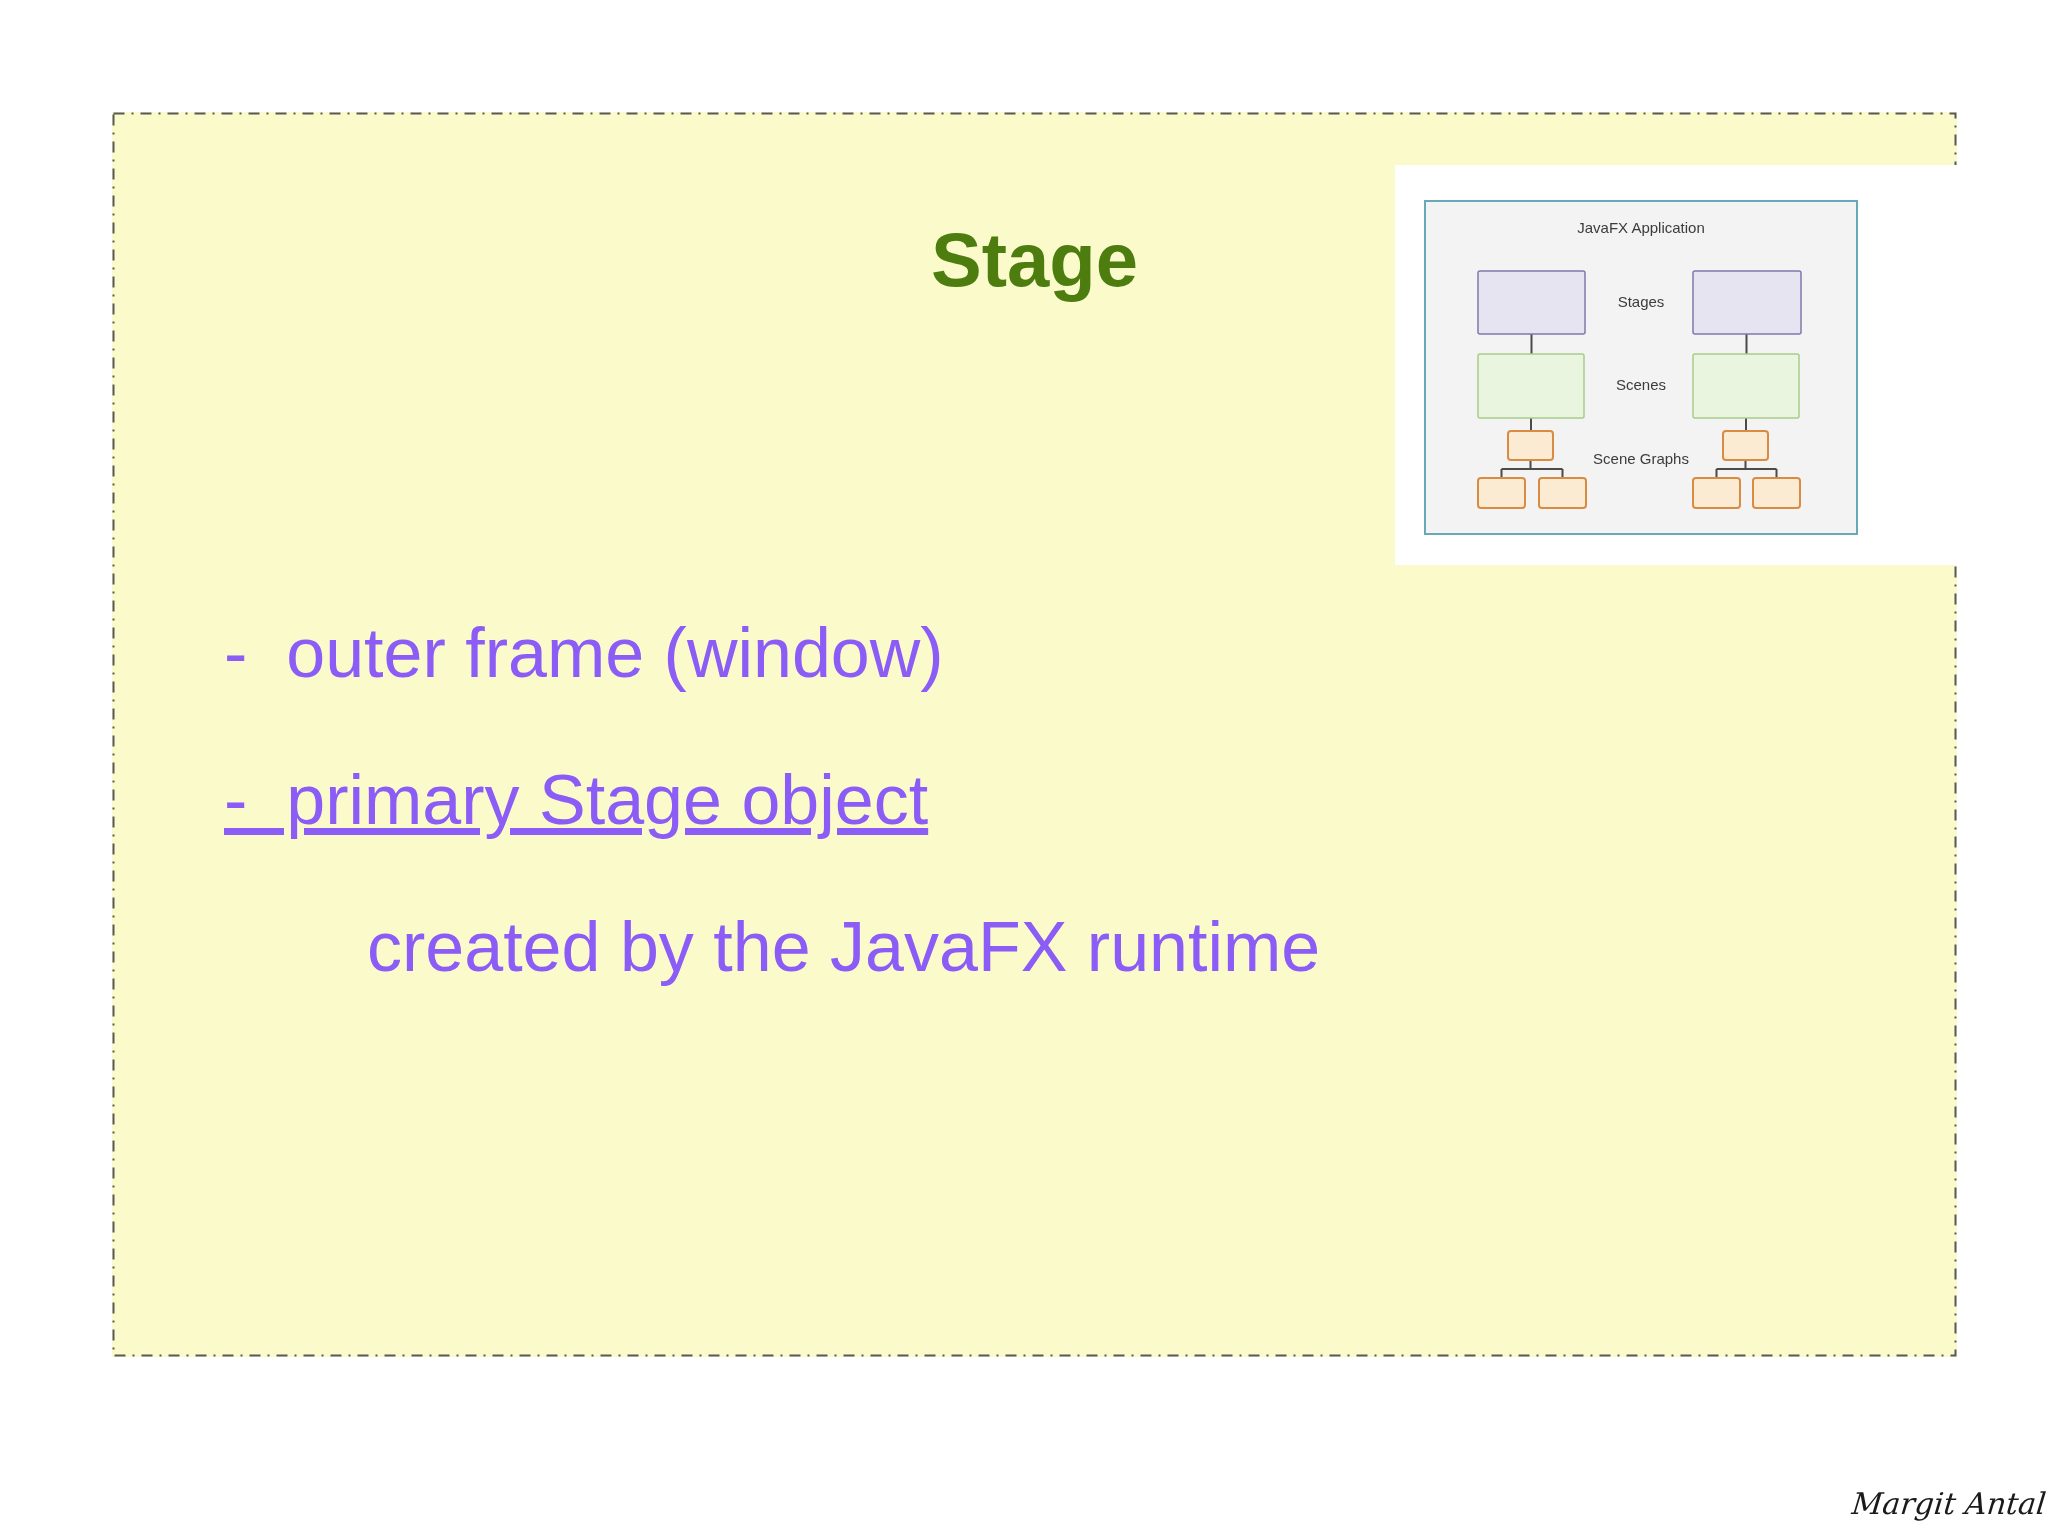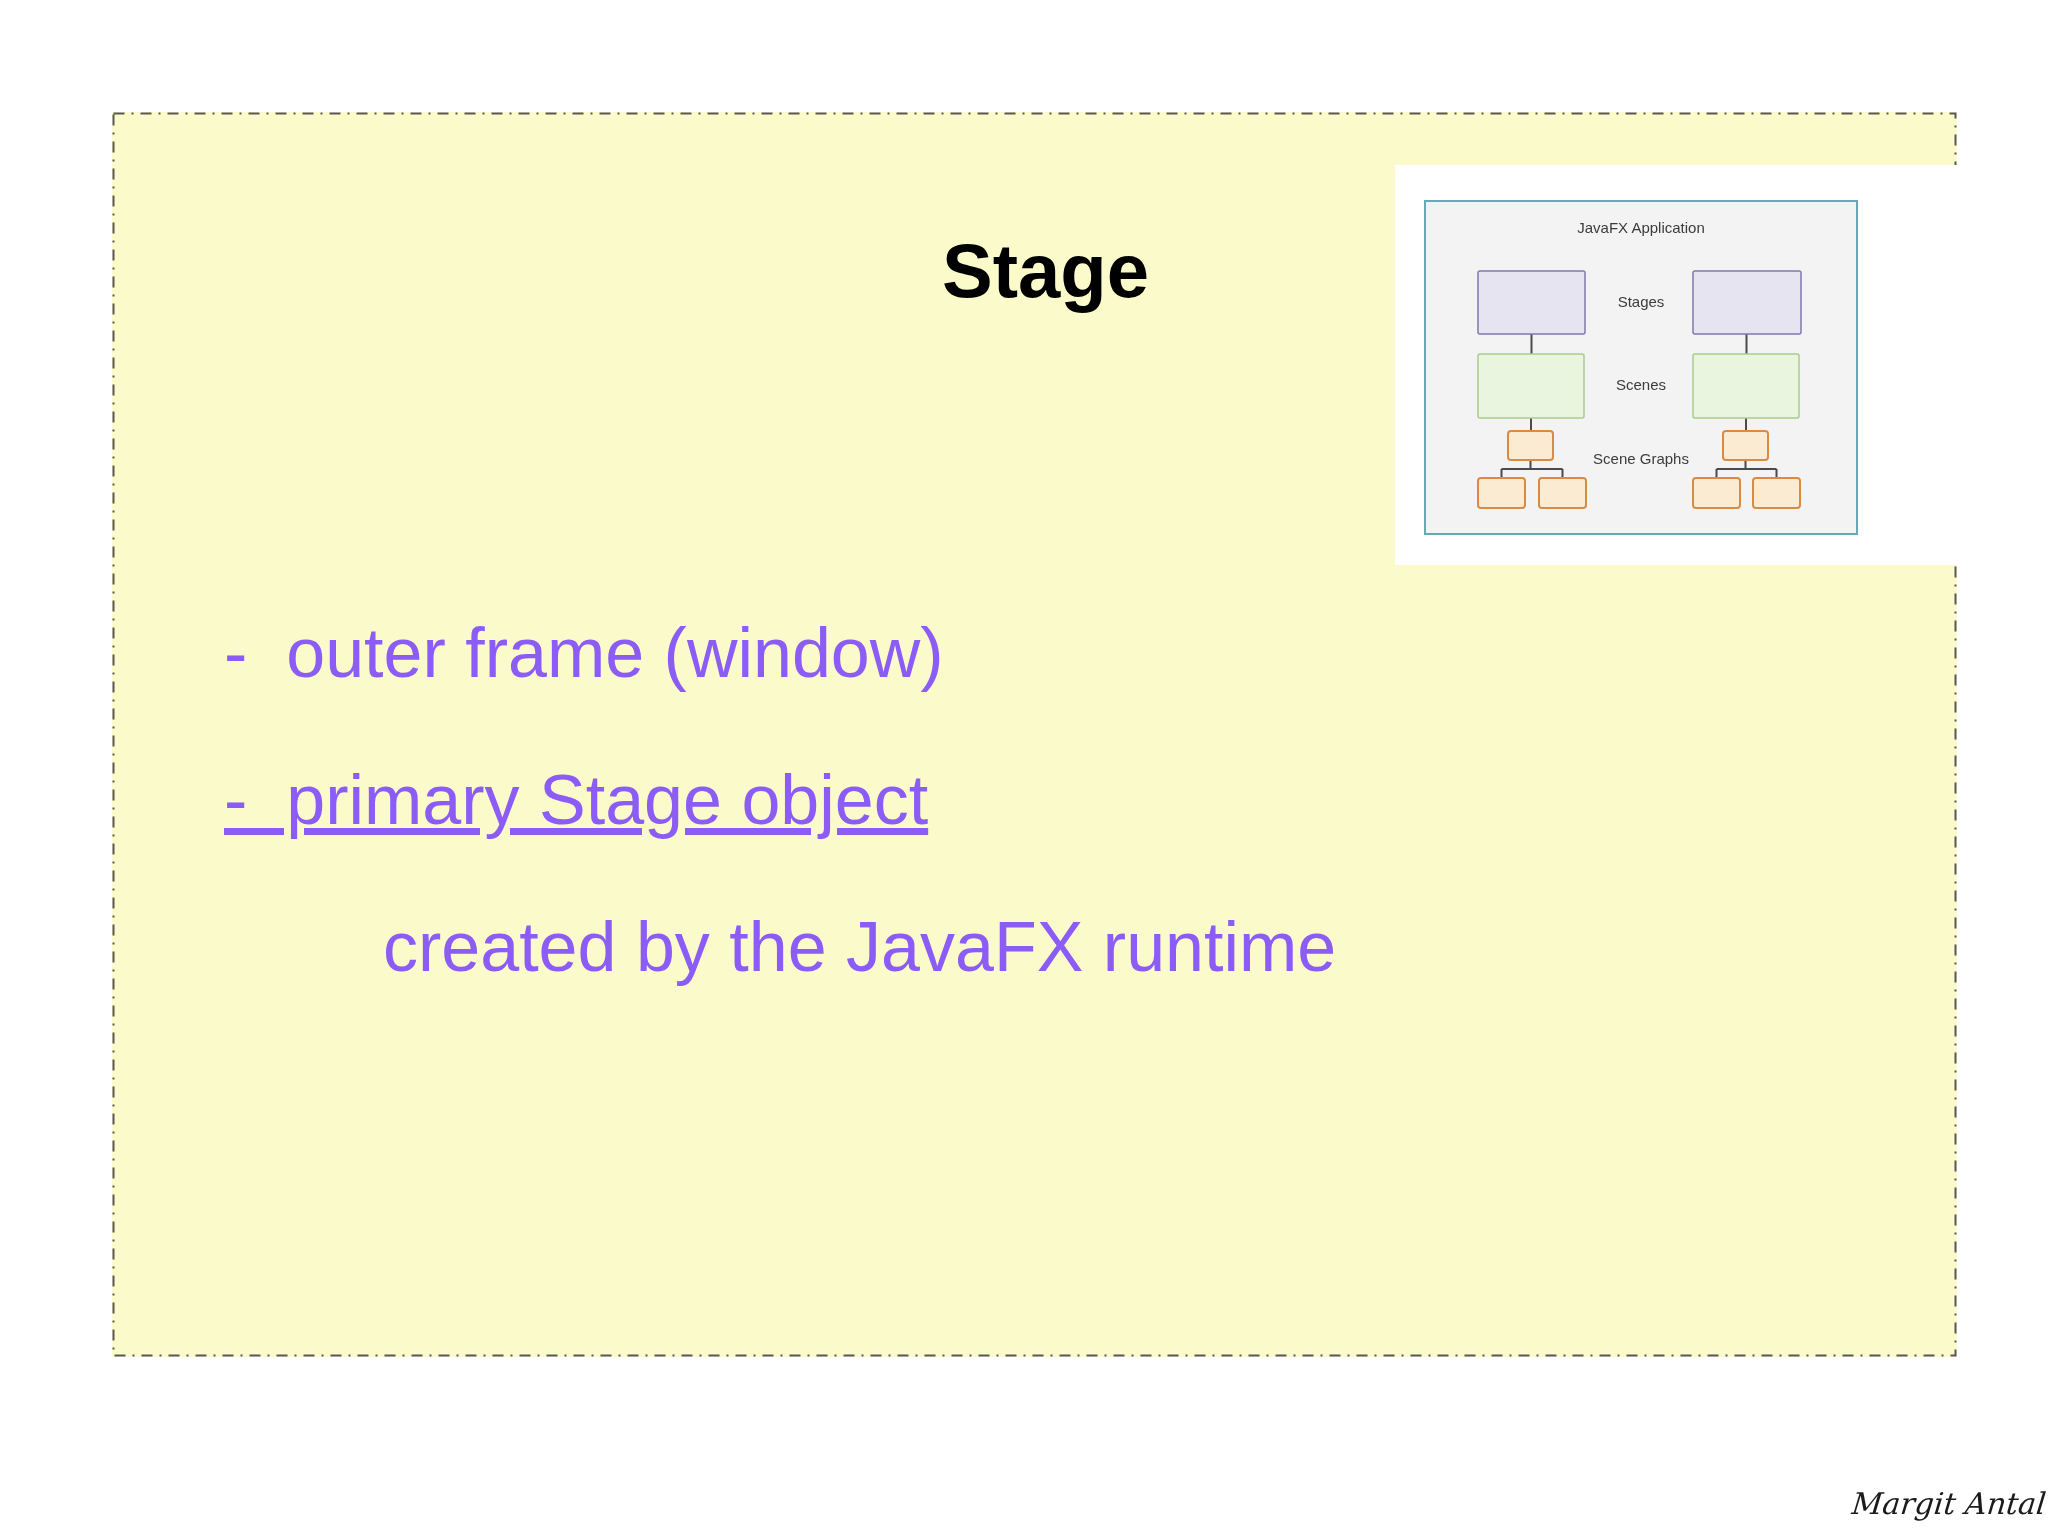--- a/index.html
+++ b/index.html
@@ -23,38 +23,38 @@
     position: absolute;
     left: 0; top: 0;
     width: 100%; height: 100%;
     pointer-events: none;
   }
   .slide-title {
     position: absolute;
     top: 110px;
     left: 0;
     width: 100%;
-    margin: 11px;
+    margin: 0;
     text-align: center;
     font-size: 76px;
     font-weight: 700;
     line-height: 1;
-    color: #000000;
+    color: #4d7c0f;
     letter-spacing: 0px;
   }
   .bullet-line {
     position: absolute;
     font-size: 70px;
     line-height: 1;
     color: #8b5cf6;
     white-space: pre;
   }
   .bullet-1 { left: 112px; top: 506px; }
   .bullet-2 { left: 112px; top: 653px; text-decoration: underline; }
-  .bullet-3 { left: 271px; top: 800px; }
+  .bullet-3 { left: 255px; top: 800px; }
   .figure-card {
     position: absolute;
     left: 1283px;
     top: 53px;
     width: 587px;
     height: 400px;
     background: #ffffff;
   }
   .diagram-svg {
     position: absolute;

